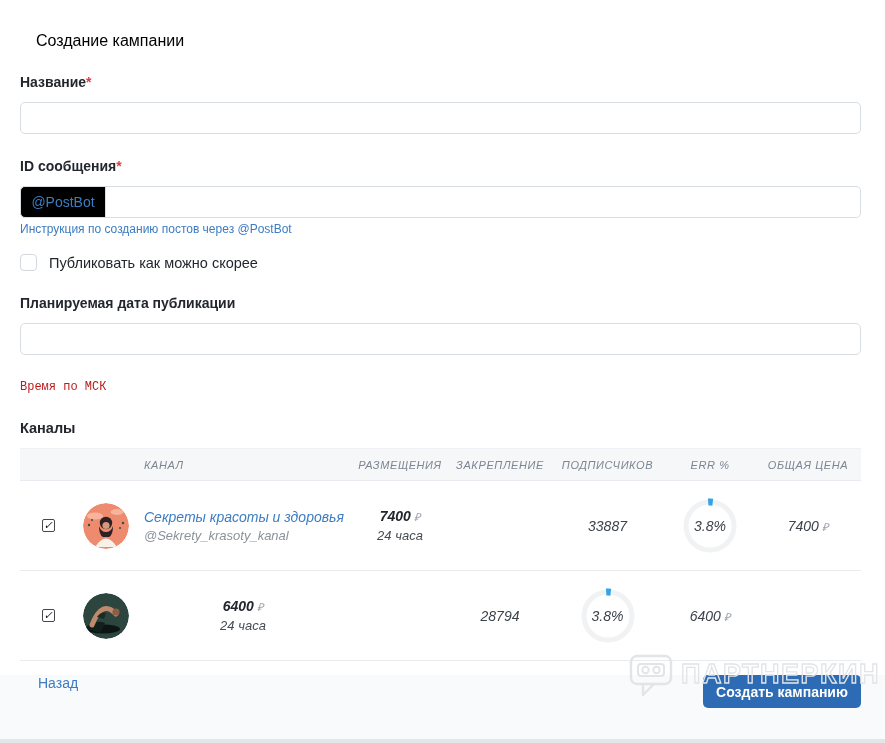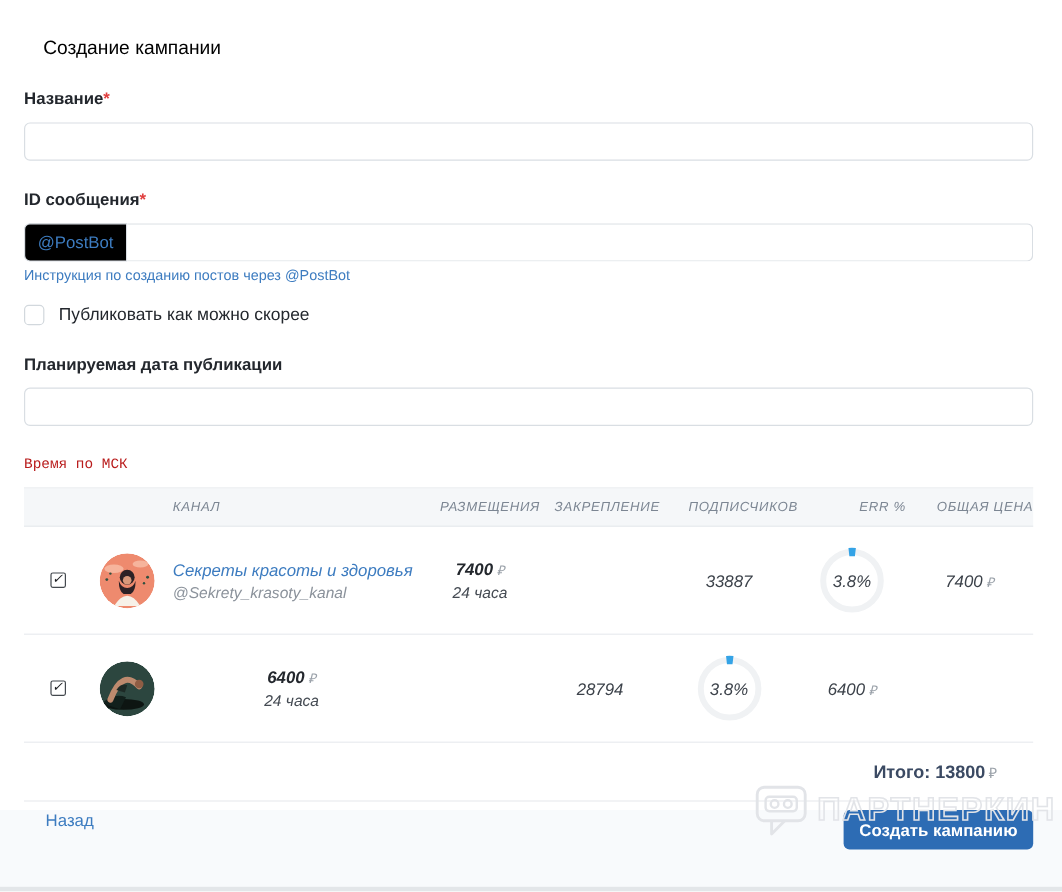--- a/index.html
+++ b/index.html
@@ -47,21 +47,21 @@
   .thead, .trow {
     display:grid;
     grid-template-columns:56px 60px 214px 100px 100px 115px 90px 106px;
     align-items:center;
     font-style:italic;
   }
   .thead {
     background:#f5f7f9; height:33px;
     border-top:1px solid #eef0f3; border-bottom:1px solid #e7eaee;
   }
-  .th { font-size:11px; color:#7c8693; letter-spacing:.6px; font-weight:400; text-align:right; }
+  .th { font-size:11px; color:#7c8693; letter-spacing:.6px; font-weight:400; text-align:center; }
   .th-channel { text-align:left; padding-left:8px; }
 
   .trow { height:90px; border-bottom:1px solid #e9ecef; }
   .cell-center { text-align:center; }
   .row-check {
     width:13px; height:13px; border:1px solid #43484e; border-radius:2px; background:#fff;
     margin:0 auto; display:flex; align-items:center; justify-content:center;
     font-size:11px; line-height:1; color:#1c1e21; cursor:pointer;
   }
   .avatar { width:46px; height:46px; border-radius:50%; display:block; margin:0 auto; }
@@ -129,20 +129,21 @@
 
   <div class="checkbox-row">
     <div class="checkbox"></div>
     <div class="checkbox-label">Публиковать как можно скорее</div>
   </div>
 
   <div class="field-label">Планируемая дата публикации</div>
   <input class="text-input" type="text" style="">
   <div class="hint">Время по МСК</div>
 
+  <div class="section-heading">Каналы</div>
 
   <div class="table">
     <div class="thead">
       <div class="th"></div>
       <div class="th"></div>
       <div class="th th-channel">КАНАЛ</div>
       <div class="th">РАЗМЕЩЕНИЯ</div>
       <div class="th">ЗАКРЕПЛЕНИЕ</div>
       <div class="th">ПОДПИСЧИКОВ</div>
       <div class="th">ERR %</div>

